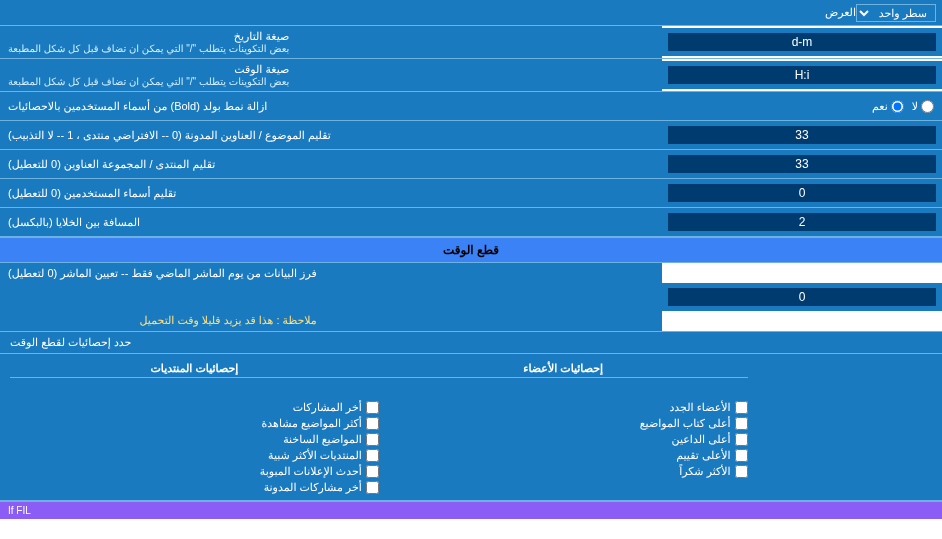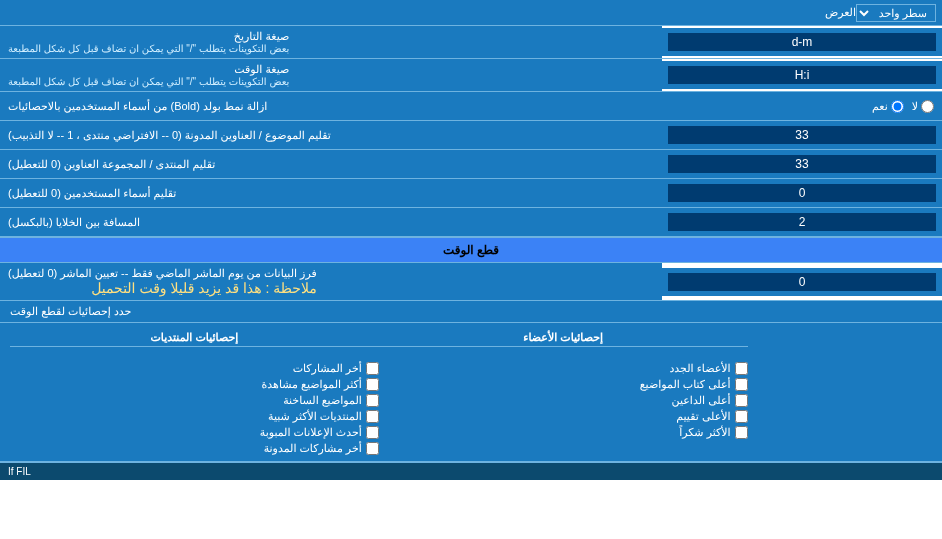--- a/index.html
+++ b/index.html
@@ -88,21 +88,21 @@
       flex: 1;
       display: flex;
       flex-direction: column;
       gap: 3px;
     }
     .checkbox-col-header {
       color: #fff;
       font-weight: bold;
       font-size: 11px;
       text-align: center;
-      margin-bottom: 12px;
+      margin-bottom: 20px;
       padding: 2px 0;
       border-bottom: 1px solid #6eb3e0;
     }
     .checkbox-item {
       display: flex;
       align-items: center;
       gap: 4px;
       color: #fff;
       font-size: 11px;
       direction: rtl;
@@ -116,21 +116,22 @@
       font-size: 11px;
       padding: 4px 10px;
       text-align: center;
       border-bottom: 1px solid #6eb3e0;
       display: flex;
       align-items: center;
       justify-content: flex-end;
     }
     .note-text {
       color: #ffe080;
-      font-size: 14px;
+      font-size: 11px;
+      margin-top: 34px;
     }
     .row-label-sub {
       font-size: 10px;
       color: #d0eeff;
     }
     .top-row {
       background: #1a7abf;
       display: flex;
       align-items: center;
       justify-content: space-between;
@@ -296,15 +297,15 @@
       <input type="checkbox" style="">
       <span>أحدث الإعلانات المبوبة</span>
     </div>
     <div class="checkbox-item">
       <input type="checkbox" style="">
       <span>أخر مشاركات المدونة</span>
     </div>
   </div>
 </div>
 
-<div style="background:#0c4a6e; color:#fff; font-size:10px; padding:3px 8px; text-align:left; border-top:1px solid #6eb3e0;">
+<div style="background:#8b5cf6; color:#fff; font-size:10px; padding:3px 8px; text-align:left; border-top:1px solid #6eb3e0;">
   <span>If FIL</span>
 </div>
 
 </body></html>

